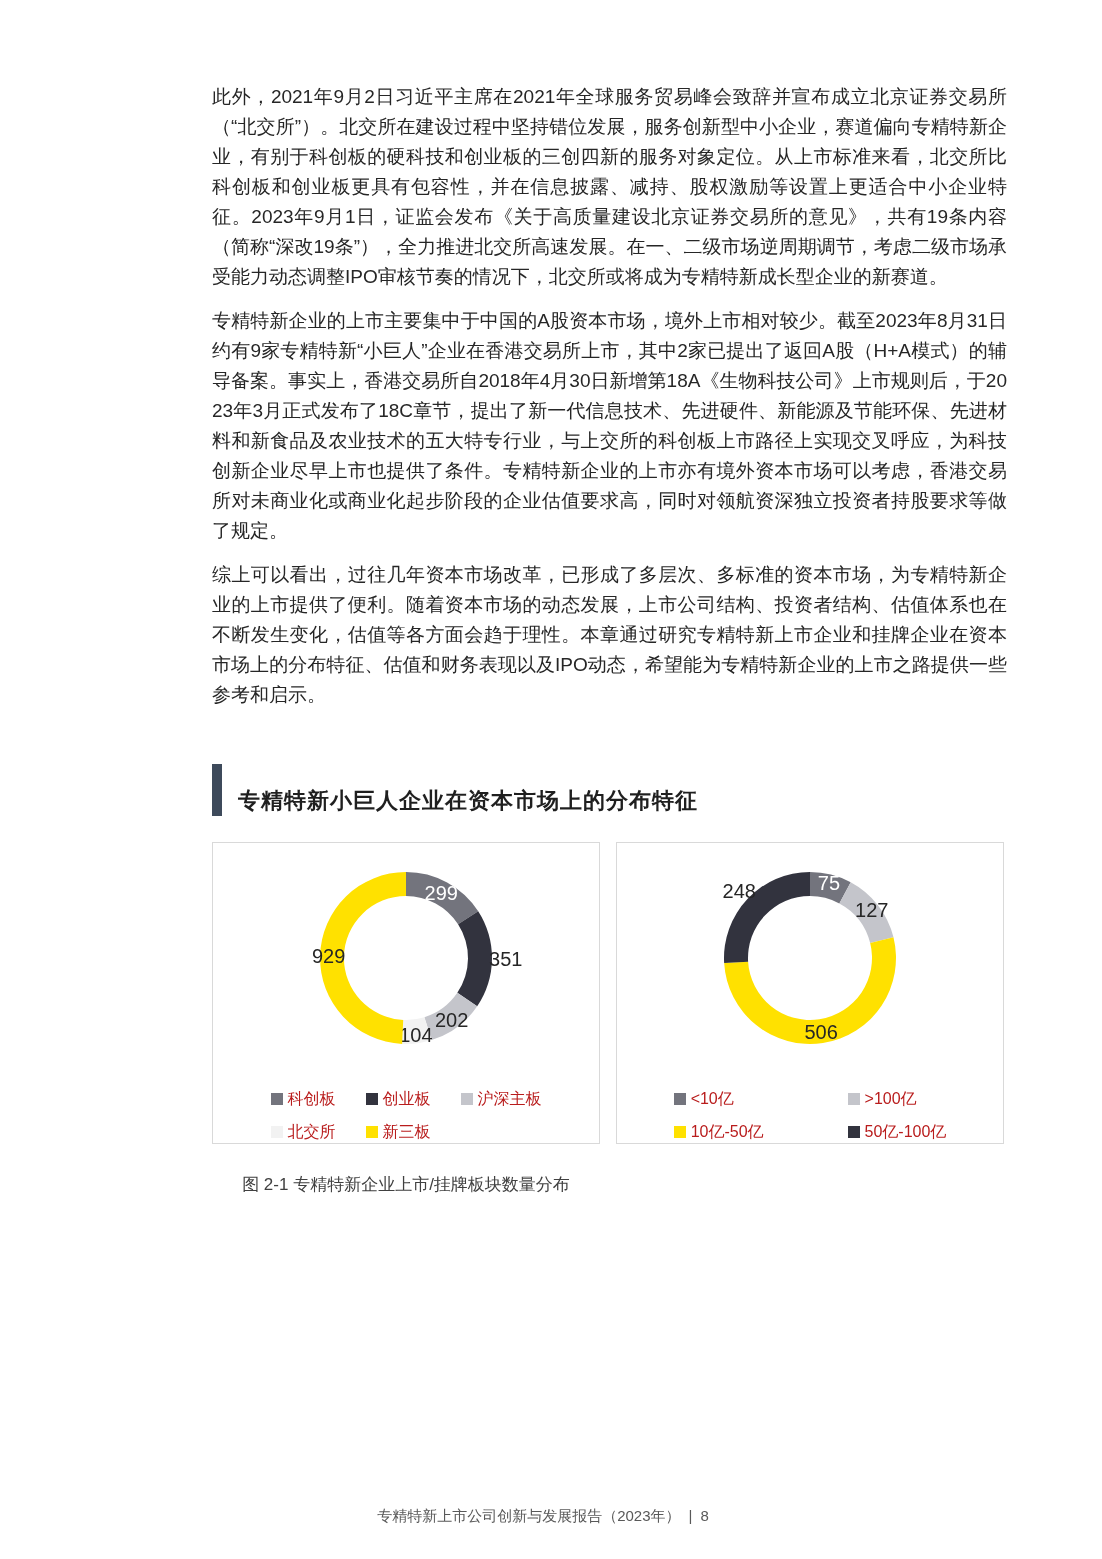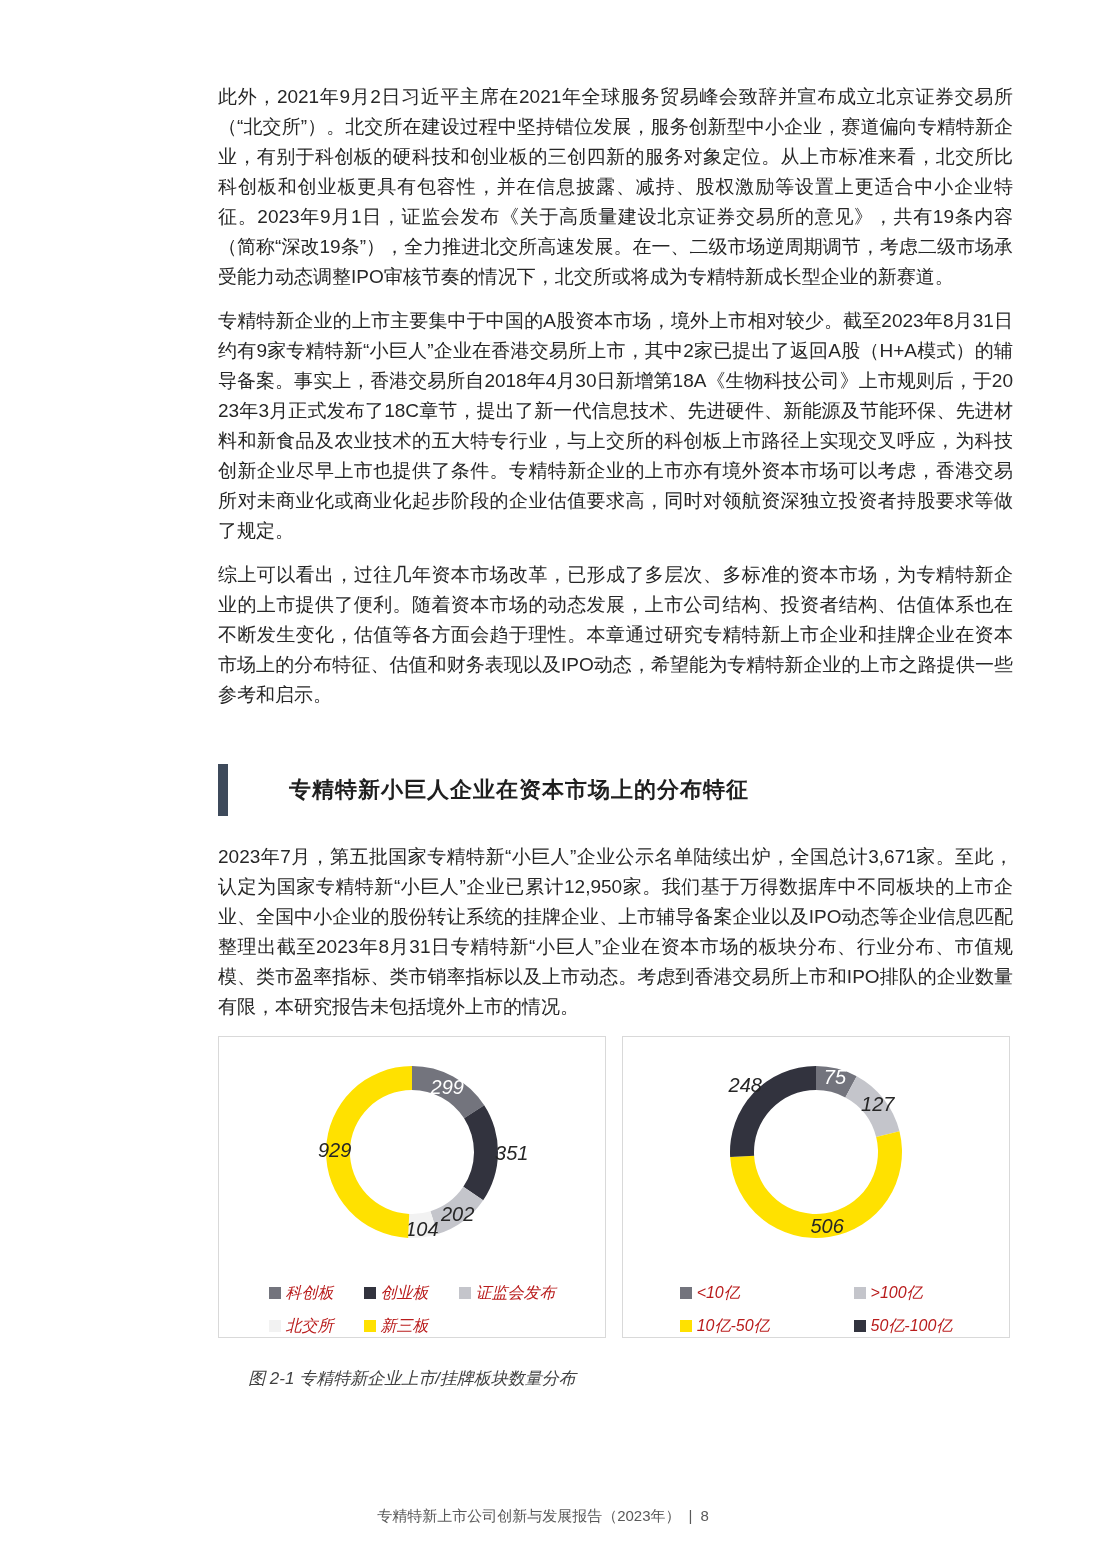--- a/index.html
+++ b/index.html
@@ -6,55 +6,53 @@
   .page {
     position:relative;
     width:1102px; height:1559px;
     margin:0 auto;
     background:#ffffff;
     font-family:"Liberation Sans","DejaVu Sans",sans-serif;
     overflow:hidden;
   }
   .content {
     position:absolute;
-    left:218px; top:82px;
+    left:212px; top:82px;
     width:795px;
   }
   p.body {
     font-size:19px;
     line-height:30px;
     color:#262626;
     text-align:justify;
     margin:0 0 14px 0;
     word-break:break-all;
   }
   .section-heading {
     display:flex;
-    align-items:center;
+    align-items:flex-end;
     margin:54px 0 26px 0;
-    gap:45px;
   }
   .section-heading .bar {
     flex:none;
     width:10px; height:52px;
     background:#3E4A5B;
     margin-right:16px;
   }
   .section-heading h2 {
     font-size:22px;
     font-weight:bold;
     color:#1f1f1f;
     margin:0;
     letter-spacing:1px;
   }
   .figures {
     display:flex;
     gap:16px;
     margin-top:0;
-    font-style:italic;
   }
   figure { margin:0; width:388px; }
   .chart-box {
     box-sizing:border-box;
     width:388px; height:302px;
     border:1px solid #D9D9D9;
     background:#ffffff;
   }
   svg.donut { display:block; margin:0 auto; }
   .data-label {
@@ -105,21 +103,20 @@
 
     <p class="body">此外，2021年9月2日习近平主席在2021年全球服务贸易峰会致辞并宣布成立北京证券交易所（“北交所”）。北交所在建设过程中坚持错位发展，服务创新型中小企业，赛道偏向专精特新企业，有别于科创板的硬科技和创业板的三创四新的服务对象定位。从上市标准来看，北交所比科创板和创业板更具有包容性，并在信息披露、减持、股权激励等设置上更适合中小企业特征。2023年9月1日，证监会发布《关于高质量建设北京证券交易所的意见》，共有19条内容（简称“深改19条”），全力推进北交所高速发展。在一、二级市场逆周期调节，考虑二级市场承受能力动态调整IPO审核节奏的情况下，北交所或将成为专精特新成长型企业的新赛道。</p>
     <p class="body">专精特新企业的上市主要集中于中国的A股资本市场，境外上市相对较少。截至2023年8月31日约有9家专精特新“小巨人”企业在香港交易所上市，其中2家已提出了返回A股（H+A模式）的辅导备案。事实上，香港交易所自2018年4月30日新增第18A《生物科技公司》上市规则后，于2023年3月正式发布了18C章节，提出了新一代信息技术、先进硬件、新能源及节能环保、先进材料和新食品及农业技术的五大特专行业，与上交所的科创板上市路径上实现交叉呼应，为科技创新企业尽早上市也提供了条件。专精特新企业的上市亦有境外资本市场可以考虑，香港交易所对未商业化或商业化起步阶段的企业估值要求高，同时对领航资深独立投资者持股要求等做了规定。</p>
     <p class="body">综上可以看出，过往几年资本市场改革，已形成了多层次、多标准的资本市场，为专精特新企业的上市提供了便利。随着资本市场的动态发展，上市公司结构、投资者结构、估值体系也在不断发生变化，估值等各方面会趋于理性。本章通过研究专精特新上市企业和挂牌企业在资本市场上的分布特征、估值和财务表现以及IPO动态，希望能为专精特新企业的上市之路提供一些参考和启示。</p>
 
     <div class="section-heading">
       <span class="bar"></span>
       <h2>专精特新小巨人企业在资本市场上的分布特征</h2>
     </div>
 
-    <p class="body">2023年7月，第五批国家专精特新“小巨人”企业公示名单陆续出炉，全国总计3,671家。至此，认定为国家专精特新“小巨人”企业已累计12,950家。我们基于万得数据库中不同板块的上市企业、全国中小企业的股份转让系统的挂牌企业、上市辅导备案企业以及IPO动态等企业信息匹配整理出截至2023年8月31日专精特新“小巨人”企业在资本市场的板块分布、行业分布、市值规模、类市盈率指标、类市销率指标以及上市动态。考虑到香港交易所上市和IPO排队的企业数量有限，本研究报告未包括境外上市的情况。</p>
 
     <div class="figures">
 
       <figure>
         <div class="chart-box">
           <svg id="donut-0" class="donut" width="386" height="216" viewBox="0 0 386 216">
               <path d="M193.00 29.00A86 86 0 0 1 265.21 68.29L245.06 81.33A62 62 0 0 0 193.00 53.00Z" fill="#73747D"></path>
               <text x="228.3" y="50.0" dy="0.35em" text-anchor="middle" fill="#FFFFFF" class="data-label">299</text>
               <path d="M265.21 68.29A86 86 0 0 1 264.18 163.26L244.32 149.79A62 62 0 0 0 245.06 81.33Z" fill="#32333E"></path>
               <text x="292.8" y="116.1" dy="0.35em" text-anchor="middle" fill="#262626" class="data-label">351</text>
@@ -134,21 +131,21 @@
               <div class="legend-item">
                 <span class="swatch" style="background: rgb(115, 116, 125);"></span>
                 <span>科创板</span>
               </div>
               <div class="legend-item">
                 <span class="swatch" style="background: rgb(50, 51, 62);"></span>
                 <span>创业板</span>
               </div>
               <div class="legend-item">
                 <span class="swatch" style="background: rgb(196, 197, 203);"></span>
-                <span>证监会发布</span>
+                <span>沪深主板</span>
               </div>
               <div class="legend-item">
                 <span class="swatch" style="background: rgb(242, 242, 242);"></span>
                 <span>北交所</span>
               </div>
               <div class="legend-item">
                 <span class="swatch" style="background: rgb(255, 225, 0);"></span>
                 <span>新三板</span>
               </div>
             </div>

